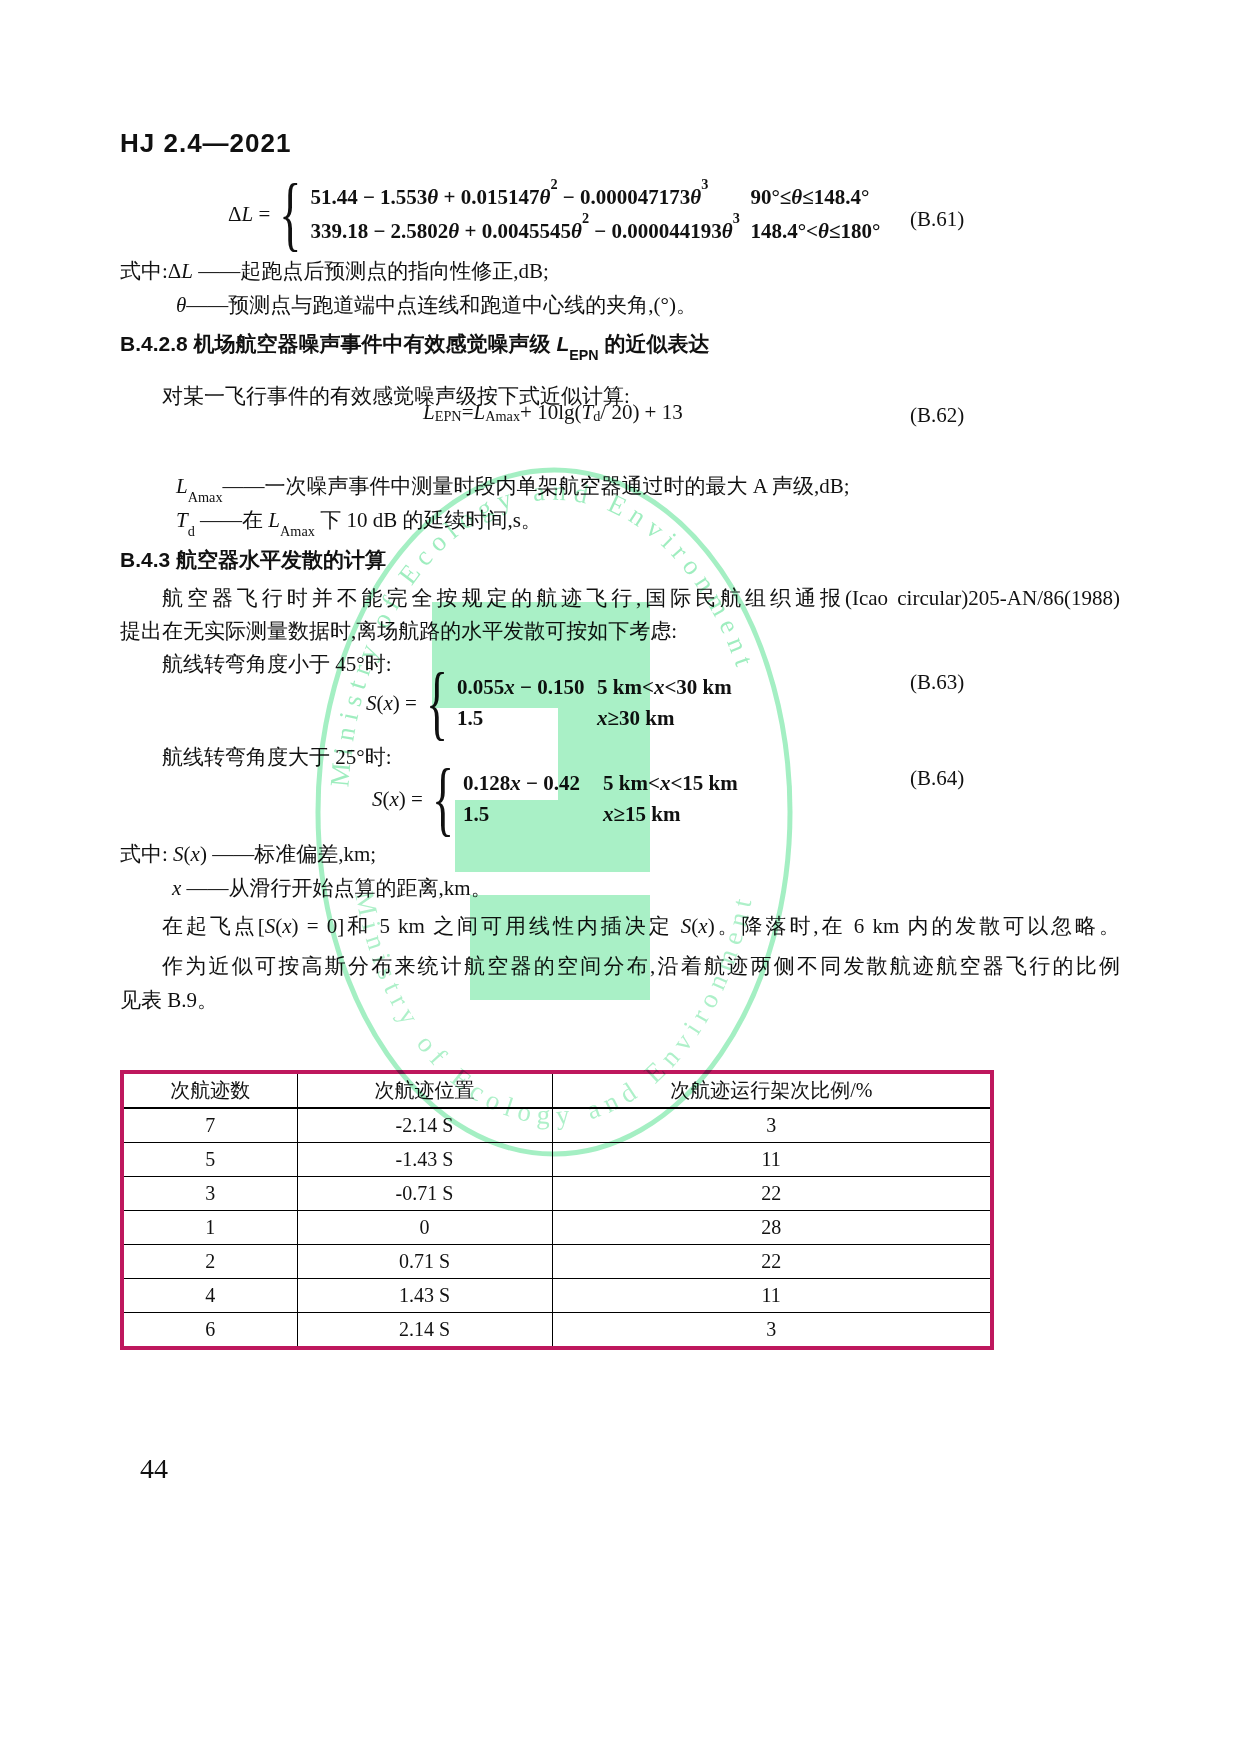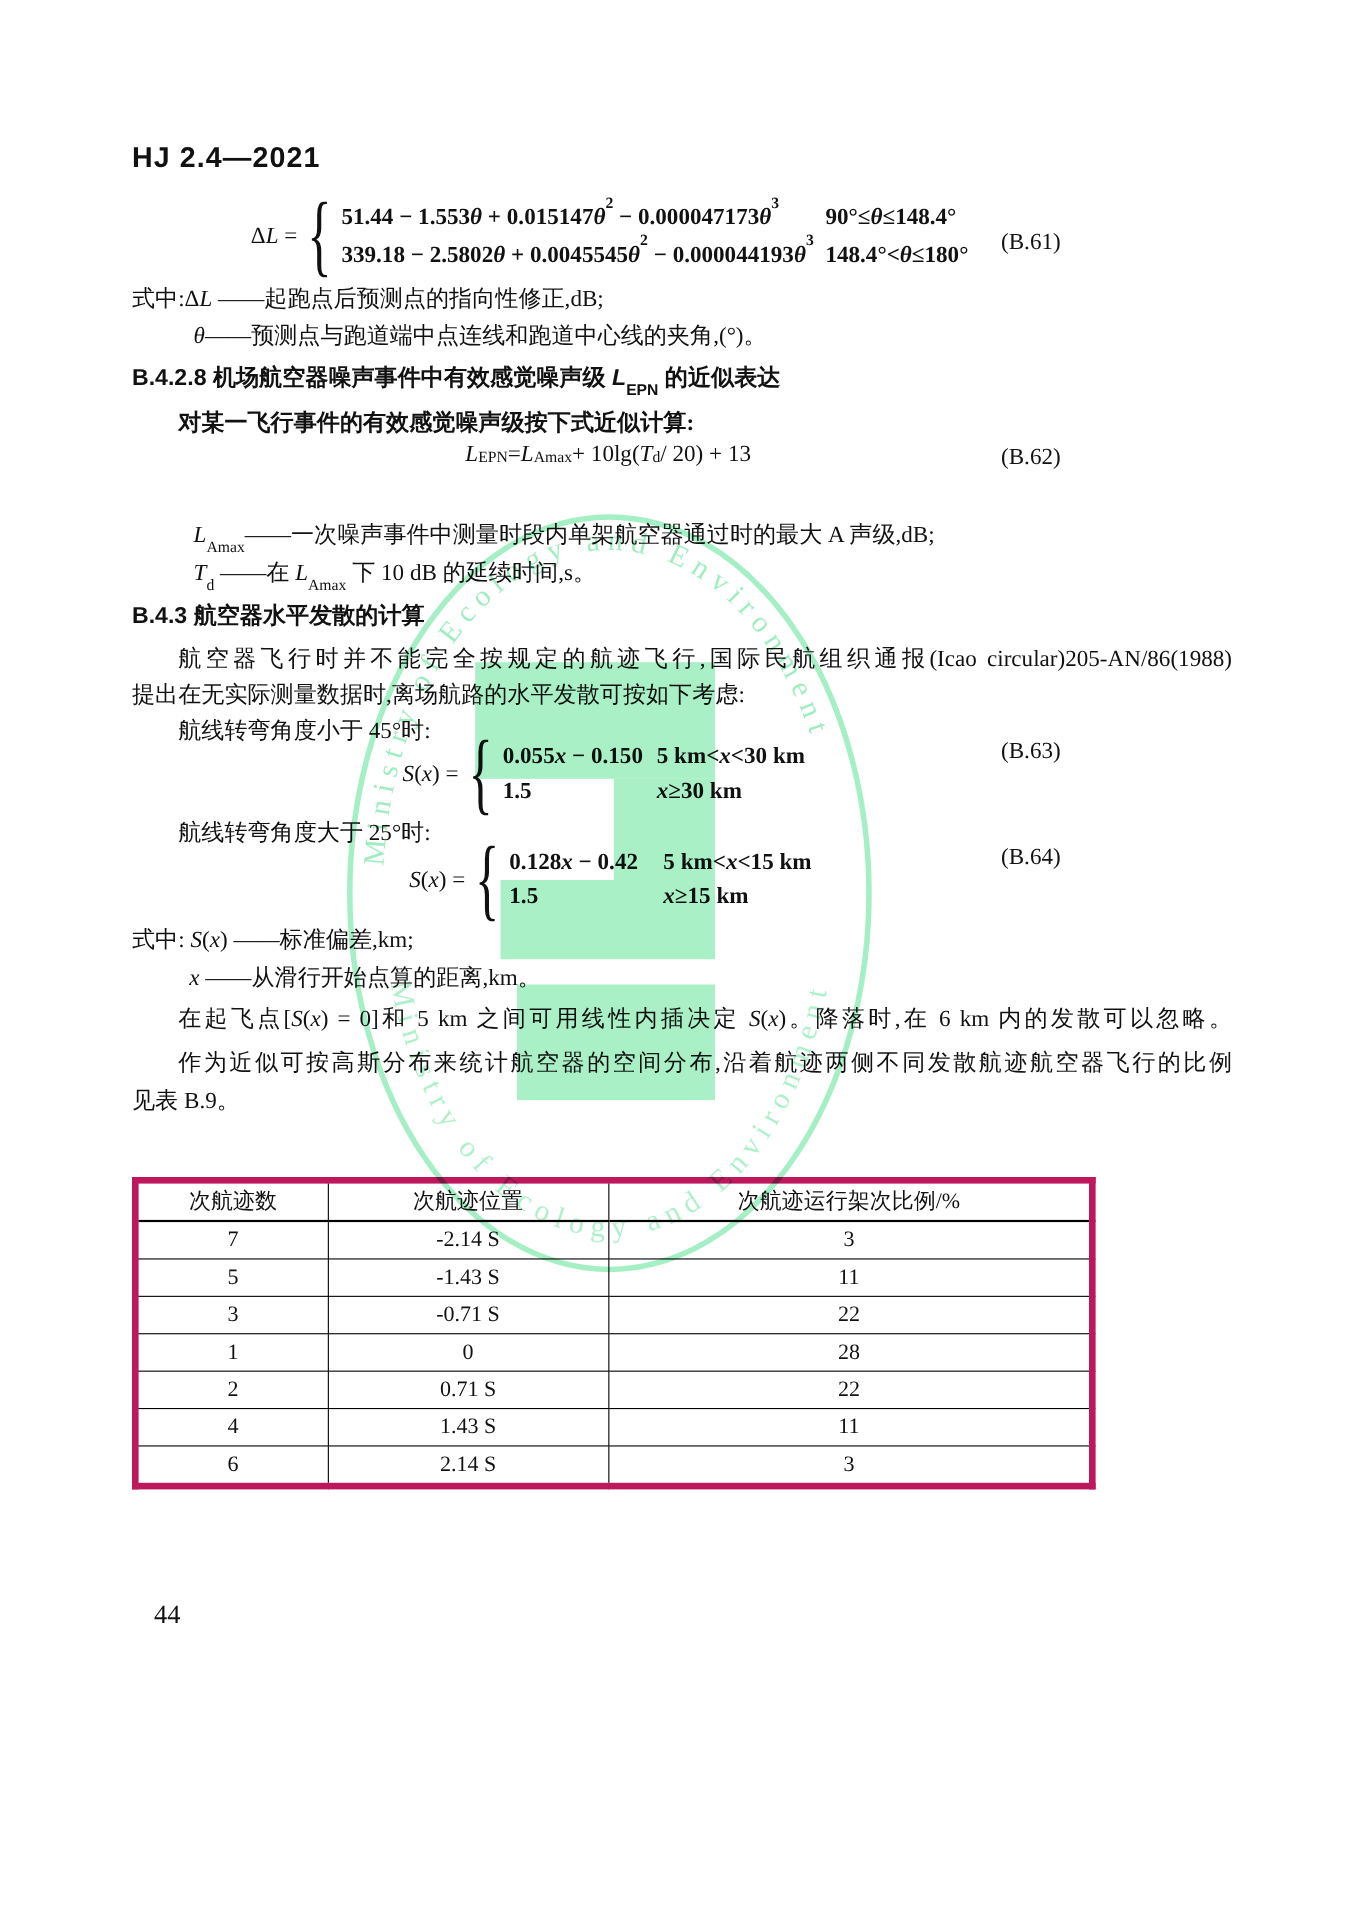--- a/index.html
+++ b/index.html
@@ -18,26 +18,26 @@
   .brace{display:inline-block;font-size:46px;line-height:1;transform:scaleY(1.8);transform-origin:center;margin:0 9px 0 7px;font-weight:400;}
   .cases .crow{display:flex;line-height:34px;font-weight:bold;}
   .cases.tight .crow{line-height:31px;}
   .expr{display:inline-block;}
   .w440{width:440px;}
   .w140{width:140px;}
   .eqnum{font-size:21px;}
   sup{font-size:68%;position:relative;top:-0.5em;line-height:0;}
   sub{font-size:68%;position:relative;top:0.28em;line-height:0;}
   i{font-style:italic;}
-  .tbl{border-collapse:collapse;width:870px;font-size:20px;border:6px solid #be185d;table-layout:fixed;}
+  .tbl{border-collapse:collapse;width:870px;font-size:20px;border:4px solid #be185d;table-layout:fixed;}
   .tbl th,.tbl td{border:1px solid #000;text-align:center;padding:0;font-weight:normal;}
   .tbl th{height:31px;border-bottom:2px solid #000;}
   .tbl td{height:26px;}
   .ttitle{font-family:"Liberation Sans","DejaVu Sans",sans-serif;font-weight:700;font-size:21px;width:870px;text-align:center;}
-  .pagenum{font-size:24px;}
+  .pagenum{font-size:28px;}
   .wm{position:absolute;left:0;top:0;z-index:2;mix-blend-mode:multiply;opacity:0.55;pointer-events:none;}
 </style>
 </head>
 <body>
 
 <div class="page">
 
   <div class="content">
 
     <div class="abs hdr" style="top:128px;left:0;">HJ 2.4—2021</div>
@@ -56,21 +56,21 @@
         </div>
       </div>
     </div>
     <div class="abs eqnum" style="top:203px;left:790px;">(B.61)</div>
 
     <div class="abs" style="top:255px;left:0;">式中:Δ<i>L</i> ——起跑点后预测点的指向性修正,dB;</div>
     <div class="abs" style="top:289px;left:56px;"><i>θ</i>——预测点与跑道端中点连线和跑道中心线的夹角,(°)。</div>
 
     <div class="abs heading" style="top:327px;left:0;">B.4.2.8  机场航空器噪声事件中有效感觉噪声级 <i>L</i><sub>EPN</sub> 的近似表达</div>
 
-    <div class="abs" style="top:368px;left:42px;font-weight:bold;">对某一飞行事件的有效感觉噪声级按下式近似计算:</div>
+    <div class="abs" style="top:380px;left:42px;">对某一飞行事件的有效感觉噪声级按下式近似计算:</div>
 
     <div class="abs eq" style="top:396px;left:303px;"><i>L</i><sub>EPN</sub> = <i>L</i><sub>Amax</sub> + 10lg(<i>T</i><sub>d</sub> / 20) + 13</div>
     <div class="abs eqnum" style="top:399px;left:790px;">(B.62)</div>
 
     <div class="abs" style="top:470px;left:56px;"><i>L</i><sub>Amax</sub>——一次噪声事件中测量时段内单架航空器通过时的最大 A 声级,dB;</div>
     <div class="abs" style="top:504px;left:56px;"><i>T</i><sub>d</sub> ——在 <i>L</i><sub>Amax</sub> 下 10 dB 的延续时间,s。</div>
 
     <div class="abs heading" style="top:543px;left:0;">B.4.3  航空器水平发散的计算</div>
 
     <div class="abs fill0" style="top:582px;left:0;text-indent:42px;">航空器飞行时并不能完全按规定的航迹飞行,国际民航组织通报(Icao circular)205-AN/86(1988)</div>

